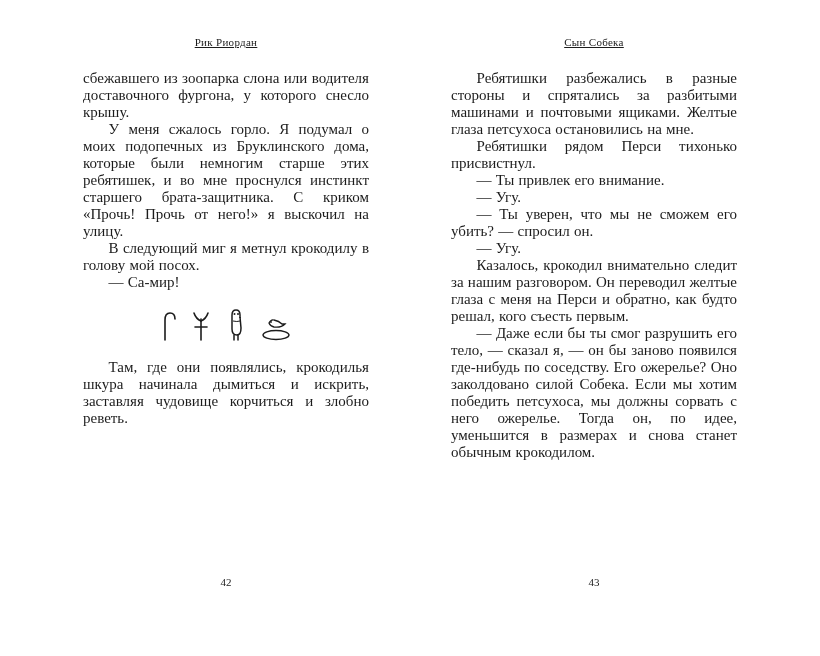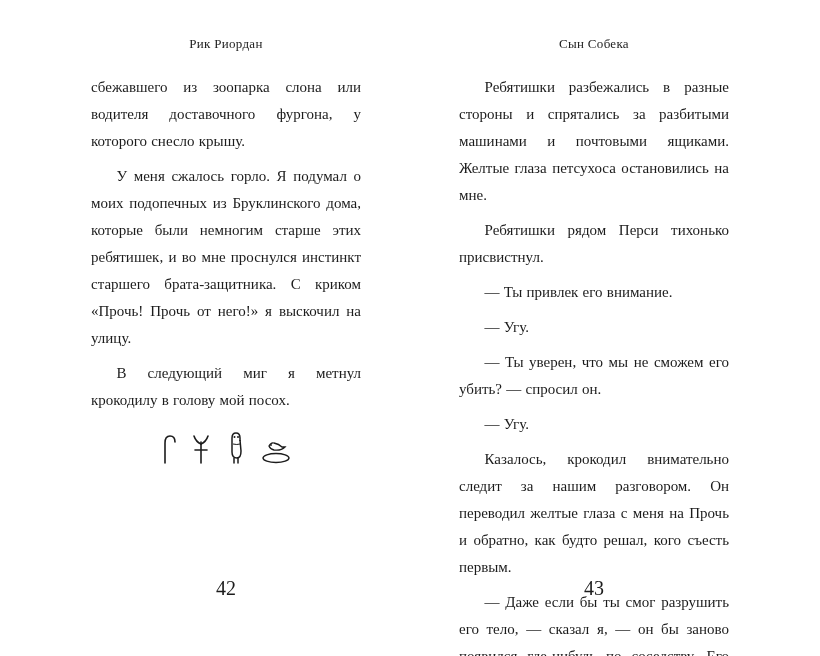--- a/index.html
+++ b/index.html
@@ -24,64 +24,66 @@
   }
   .page {
     position: relative;
     box-sizing: border-box;
     width: 286px;
     height: 656px;
     padding-top: 36px;
   }
   .running-head {
     text-align: center;
-    font-size: 13px;
+    font-size: 11px;
     margin: 0 0 22px 0;
     letter-spacing: 0.3px;
+    text-decoration: underline;
   }
   .para {
-    margin: 8px;
+    margin: 0;
     font-size: 15px;
-    line-height: 27px;
+    line-height: 17px;
     text-align: justify;
     text-indent: 1.7em;
     word-spacing: 0.5px;
   }
   .hiero-row {
     display: flex;
     justify-content: center;
     align-items: flex-end;
     gap: 14px;
     margin: 16px 0 18px 0;
     height: 34px;
   }
   .hiero-row svg {
     display: block;
   }
   .page-number {
     position: absolute;
-    bottom: 56px;
+    bottom: 68px;
     left: 0;
     width: 100%;
     text-align: center;
-    font-size: 20px;
+    font-size: 11px;
     margin: 0;
   }
 </style>
 </head>
 <body>
 
 <div class="spread">
 
   <div class="page">
     <p class="running-head">Рик Риордан</p>
 
     <p class="para" style="text-indent:0;">сбежавшего из зоопарка слона или водителя доставочного фургона, у которого снесло крышу.</p>
     <p class="para">У меня сжалось горло. Я подумал о моих подопечных из Бруклинского дома, которые были немногим старше этих ребятишек, и во мне проснулся инстинкт старшего брата-защитника. С криком «Прочь! Прочь от него!» я выскочил на улицу.</p>
     <p class="para">В следующий миг я метнул крокодилу в голову мой посох.</p>
+    <p class="para">— Са-мир!</p>
 
     <div class="hiero-row">
 
       <span>
         <svg width="16" height="30" viewBox="0 0 16 30">
           <path d="M4 29 L4 9 Q4 2 9 2 Q14 2 14 8" fill="none" stroke="#1c1c1c" stroke-width="1.6" stroke-linecap="round"></path>
         </svg>
       </span>
 
       <span>
@@ -106,32 +108,33 @@
 
       <span>
         <svg width="30" height="26" viewBox="0 0 30 26">
           <path d="M8 8 Q10 4 13 5 Q18 6 21 9 L24 9 Q20 13 13 12 Q9 11 8 8 Z" fill="none" stroke="#1c1c1c" stroke-width="1.3"></path>
           <circle cx="10" cy="7" r="0.9" fill="#1c1c1c"></circle>
           <ellipse cx="15" cy="20" rx="13" ry="4.5" fill="none" stroke="#1c1c1c" stroke-width="1.4"></ellipse>
         </svg>
       </span>
     </div>
 
+    <p class="para">Там, где они появлялись, крокодилья шкура начинала дымиться и искрить, заставляя чудовище корчиться и злобно реветь.</p>
 
     <p class="page-number">42</p>
   </div>
 
   <div class="page">
     <p class="running-head">Сын Собека</p>
 
     <p class="para">Ребятишки разбежались в разные стороны и спрятались за разбитыми машинами и почтовыми ящиками. Желтые глаза петсухоса остановились на мне.</p>
     <p class="para">Ребятишки рядом Перси тихонько присвистнул.</p>
     <p class="para">— Ты привлек его внимание.</p>
     <p class="para">— Угу.</p>
     <p class="para">— Ты уверен, что мы не сможем его убить? — спросил он.</p>
     <p class="para">— Угу.</p>
-    <p class="para">Казалось, крокодил внимательно следит за нашим разговором. Он переводил желтые глаза с меня на Прочь и обратно, как будто решал, кого съесть первым.</p>
+    <p class="para">Казалось, крокодил внимательно следит за нашим разговором. Он переводил желтые глаза с меня на Перси и обратно, как будто решал, кого съесть первым.</p>
     <p class="para">— Даже если бы ты смог разрушить его тело, — сказал я, — он бы заново появился где-нибудь по соседству. Его ожерелье? Оно заколдовано силой Собека. Если мы хотим победить петсухоса, мы должны сорвать с него ожерелье. Тогда он, по идее, уменьшится в размерах и снова станет обычным крокодилом.</p>
 
     <p class="page-number">43</p>
   </div>
 
 </div>
 
 </body></html>

